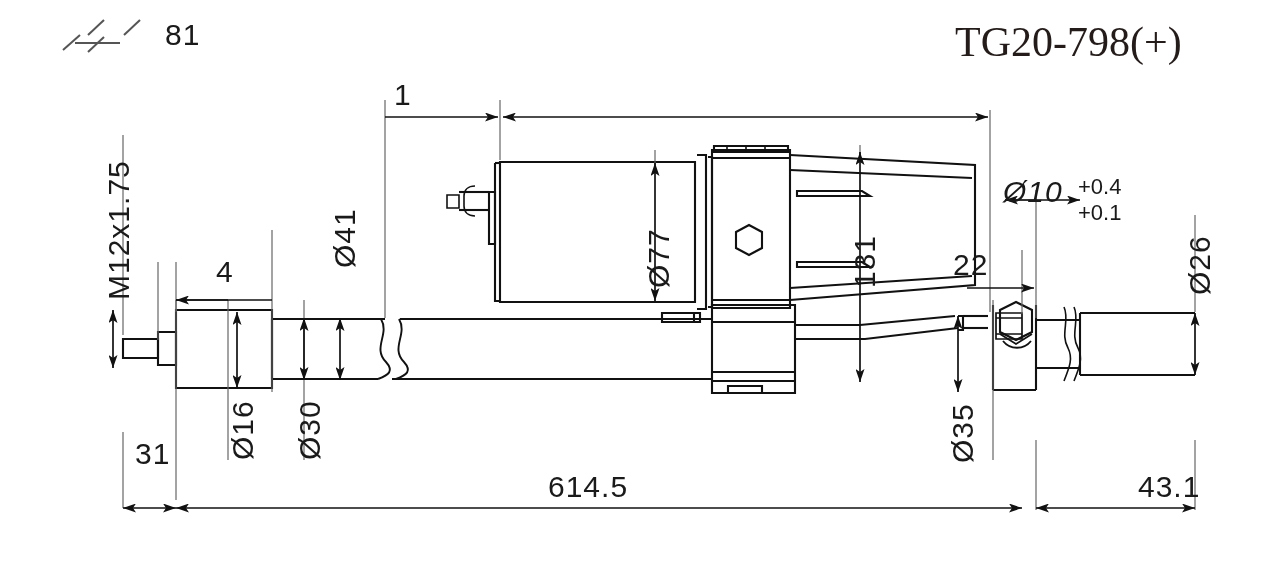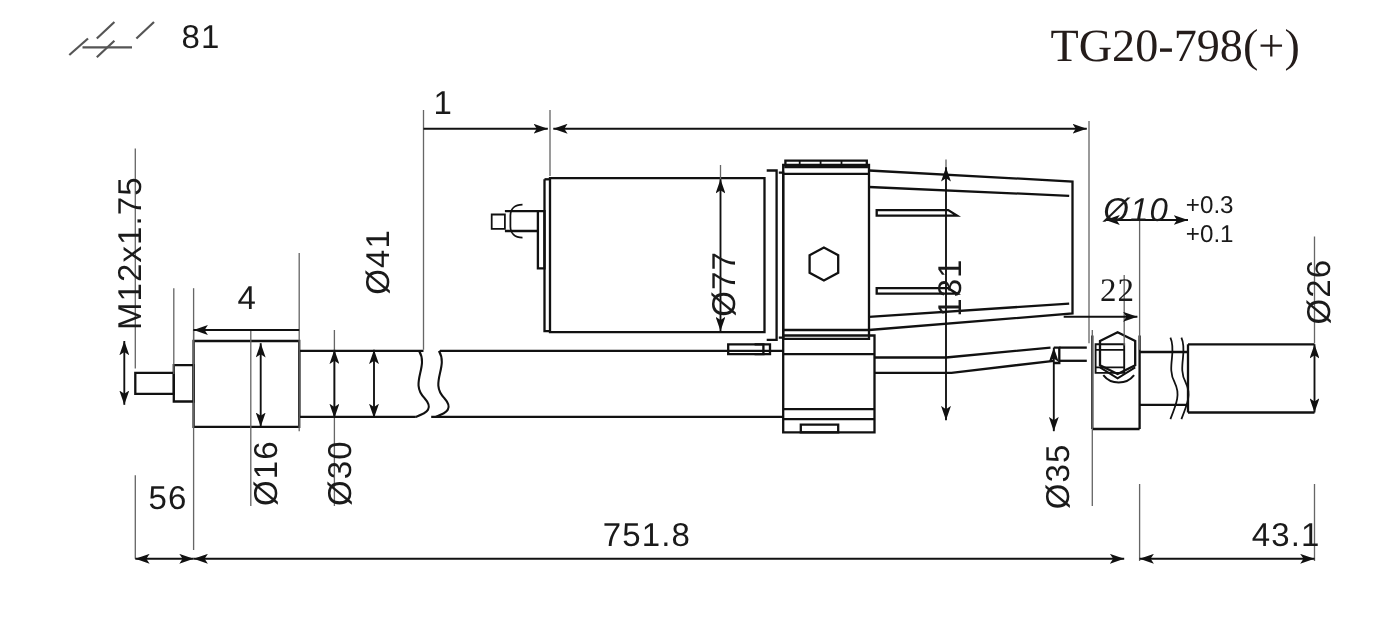--- a/index.html
+++ b/index.html
@@ -178,25 +178,25 @@
   <div class="lbl dim" style="left:394px;top:78px;">1</div>
 
   <div class="lbl dim vert" style="left:102px;top:300px;">M12x1.75</div>
   <div class="lbl dim" style="left:216px;top:255px;">4</div>
   <div class="lbl dim vert" style="left:328px;top:268px;">Ø41</div>
 
   <div class="lbl dim vert" style="left:642px;top:288px;">Ø77</div>
   <div class="lbl dim vert" style="left:848px;top:288px;">131</div>
 
   <div class="lbl dim" style="left:1003px;top:175px;font-style:italic;">Ø10</div>
-  <div class="tol" style="left:1078px;top:176px;">+0.3</div>
+  <div class="tol" style="left:1078px;top:176px;">+0.4</div>
   <div class="tol" style="left:1078px;top:202px;text-align:right;">+0.1</div>
-  <div class="lbl dim" style="left:1000px;top:248px;font-family:Liberation Serif, serif;">22</div>
+  <div class="lbl dim" style="left:953px;top:248px;">22</div>
   <div class="lbl dim vert" style="left:1183px;top:295px;">Ø26</div>
 
-  <div class="lbl dim" style="left:135px;top:437px;">56</div>
+  <div class="lbl dim" style="left:135px;top:437px;">31</div>
   <div class="lbl dim vert" style="left:226px;top:460px;">Ø16</div>
   <div class="lbl dim vert" style="left:293px;top:460px;">Ø30</div>
   <div class="lbl dim vert" style="left:946px;top:463px;">Ø35</div>
-  <div class="lbl dim" style="left:548px;top:470px;">751.8</div>
+  <div class="lbl dim" style="left:548px;top:470px;">614.5</div>
   <div class="lbl dim" style="left:1138px;top:470px;">43.1</div>
 
 </div>
 
 </body></html>

